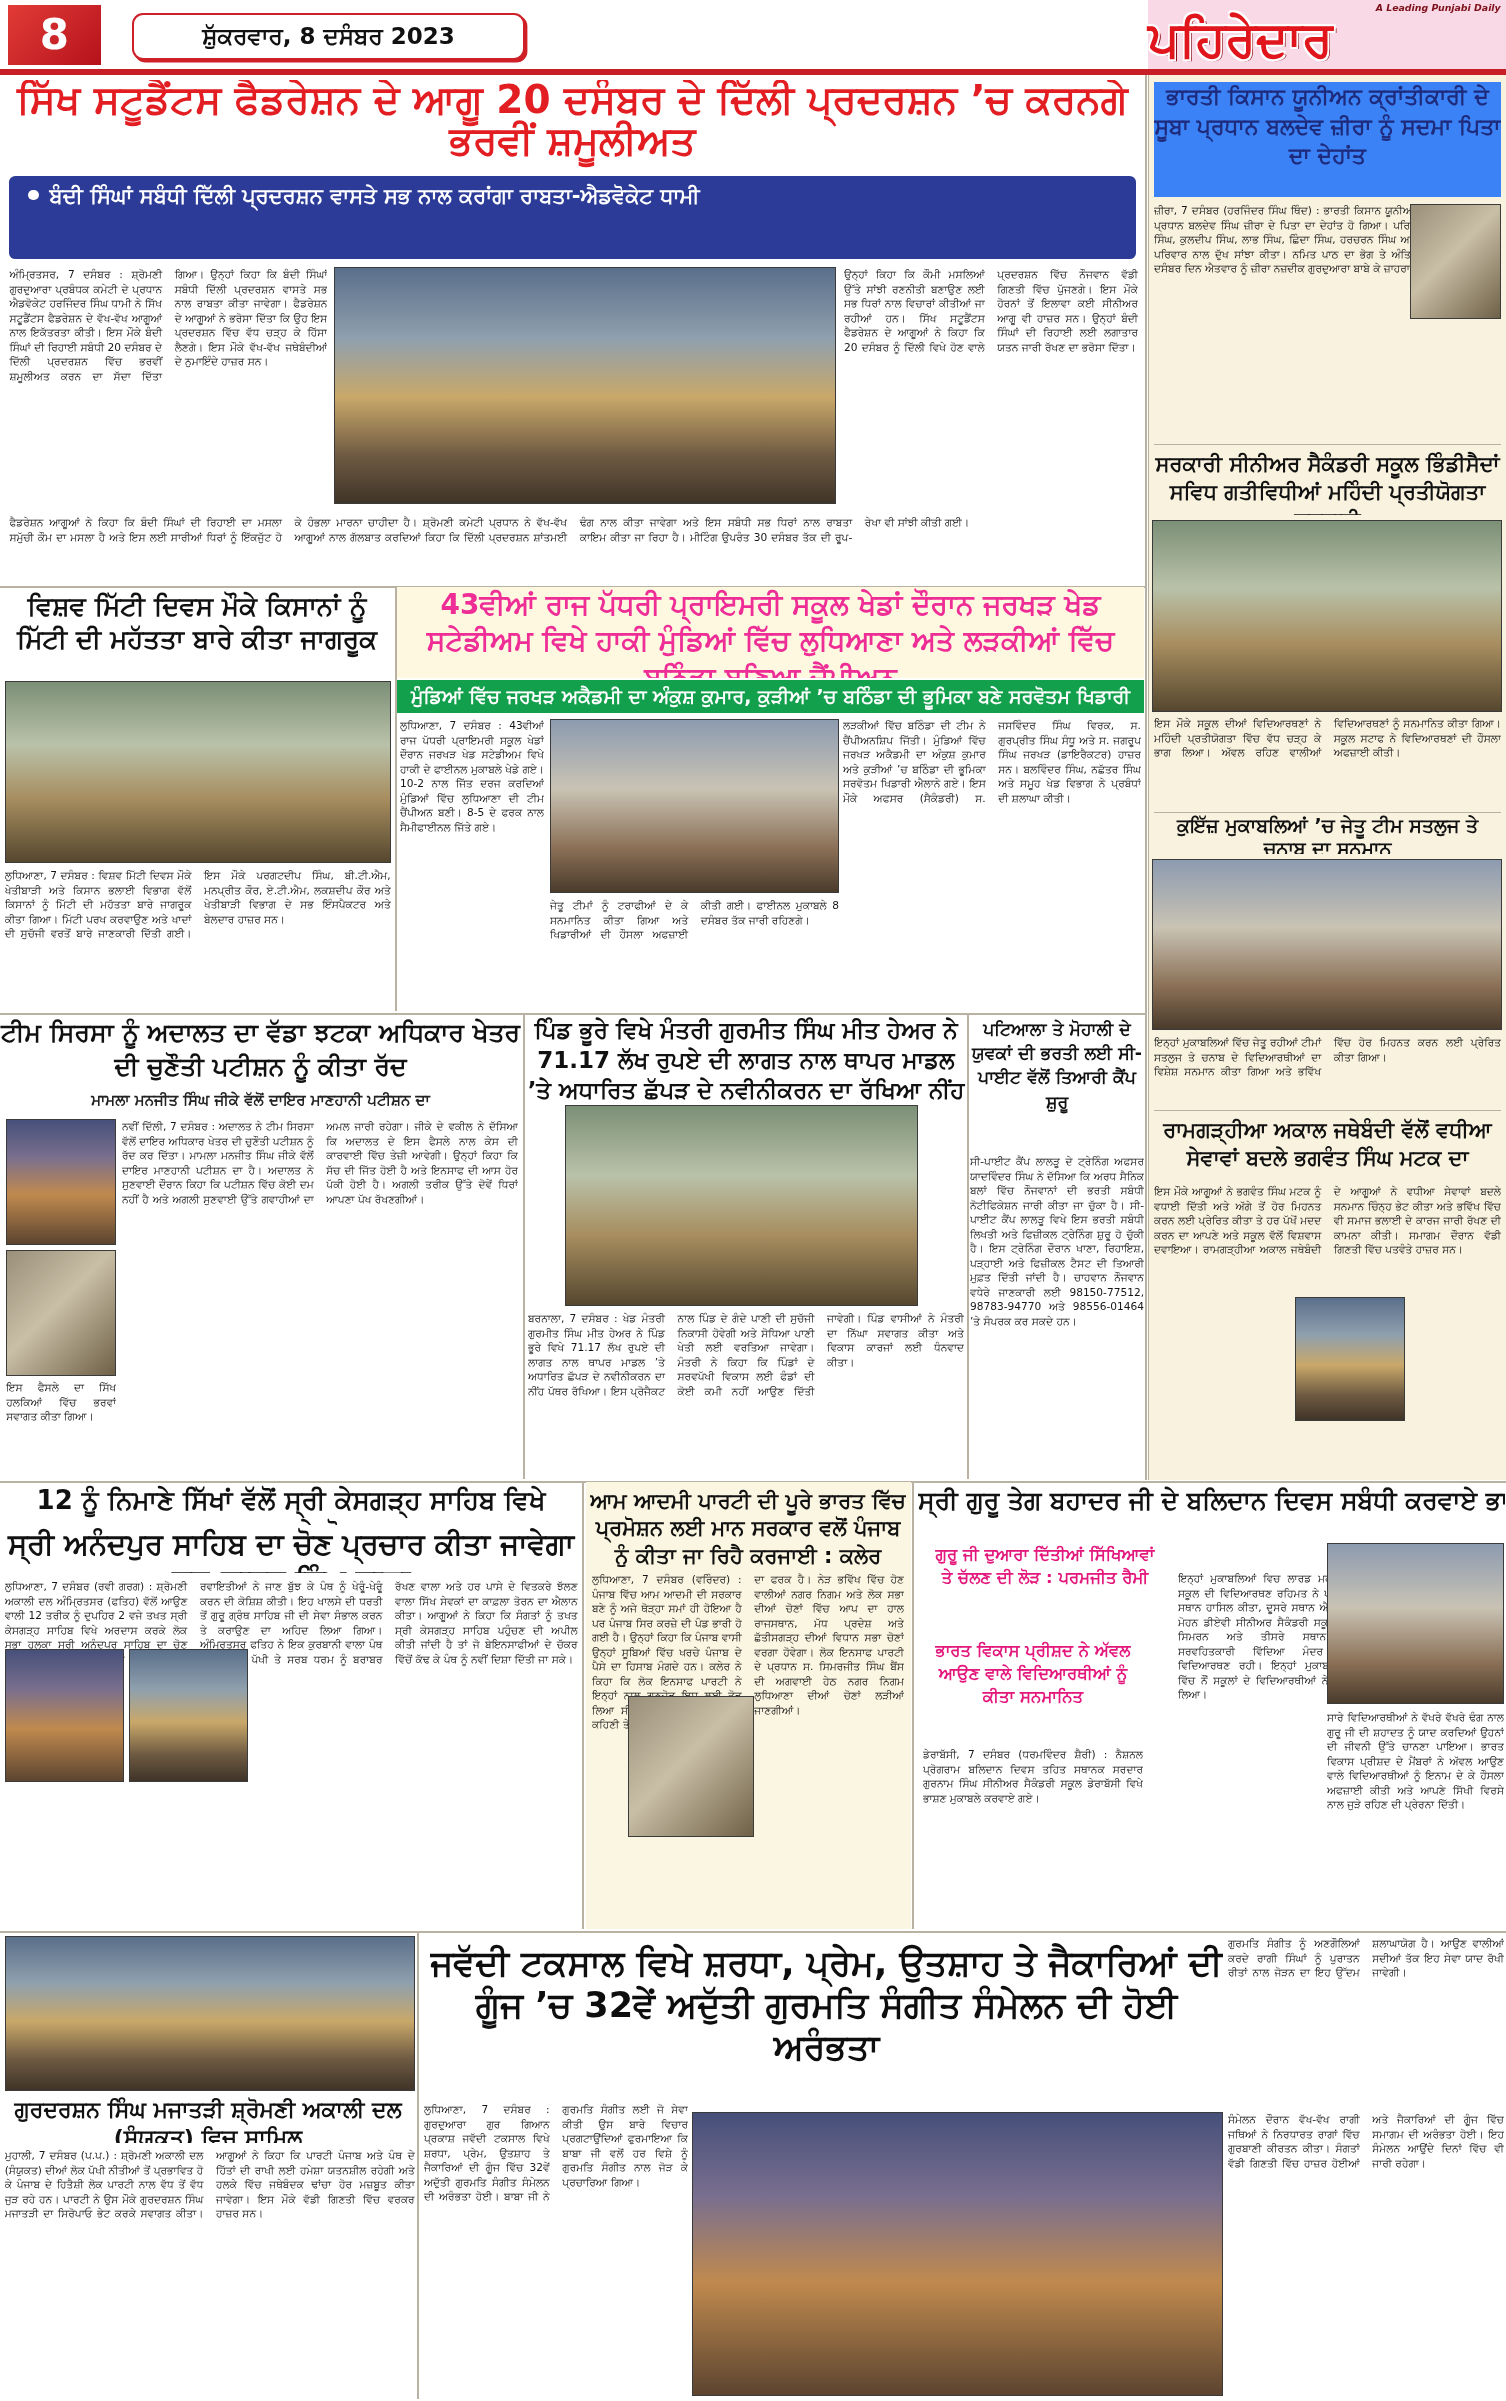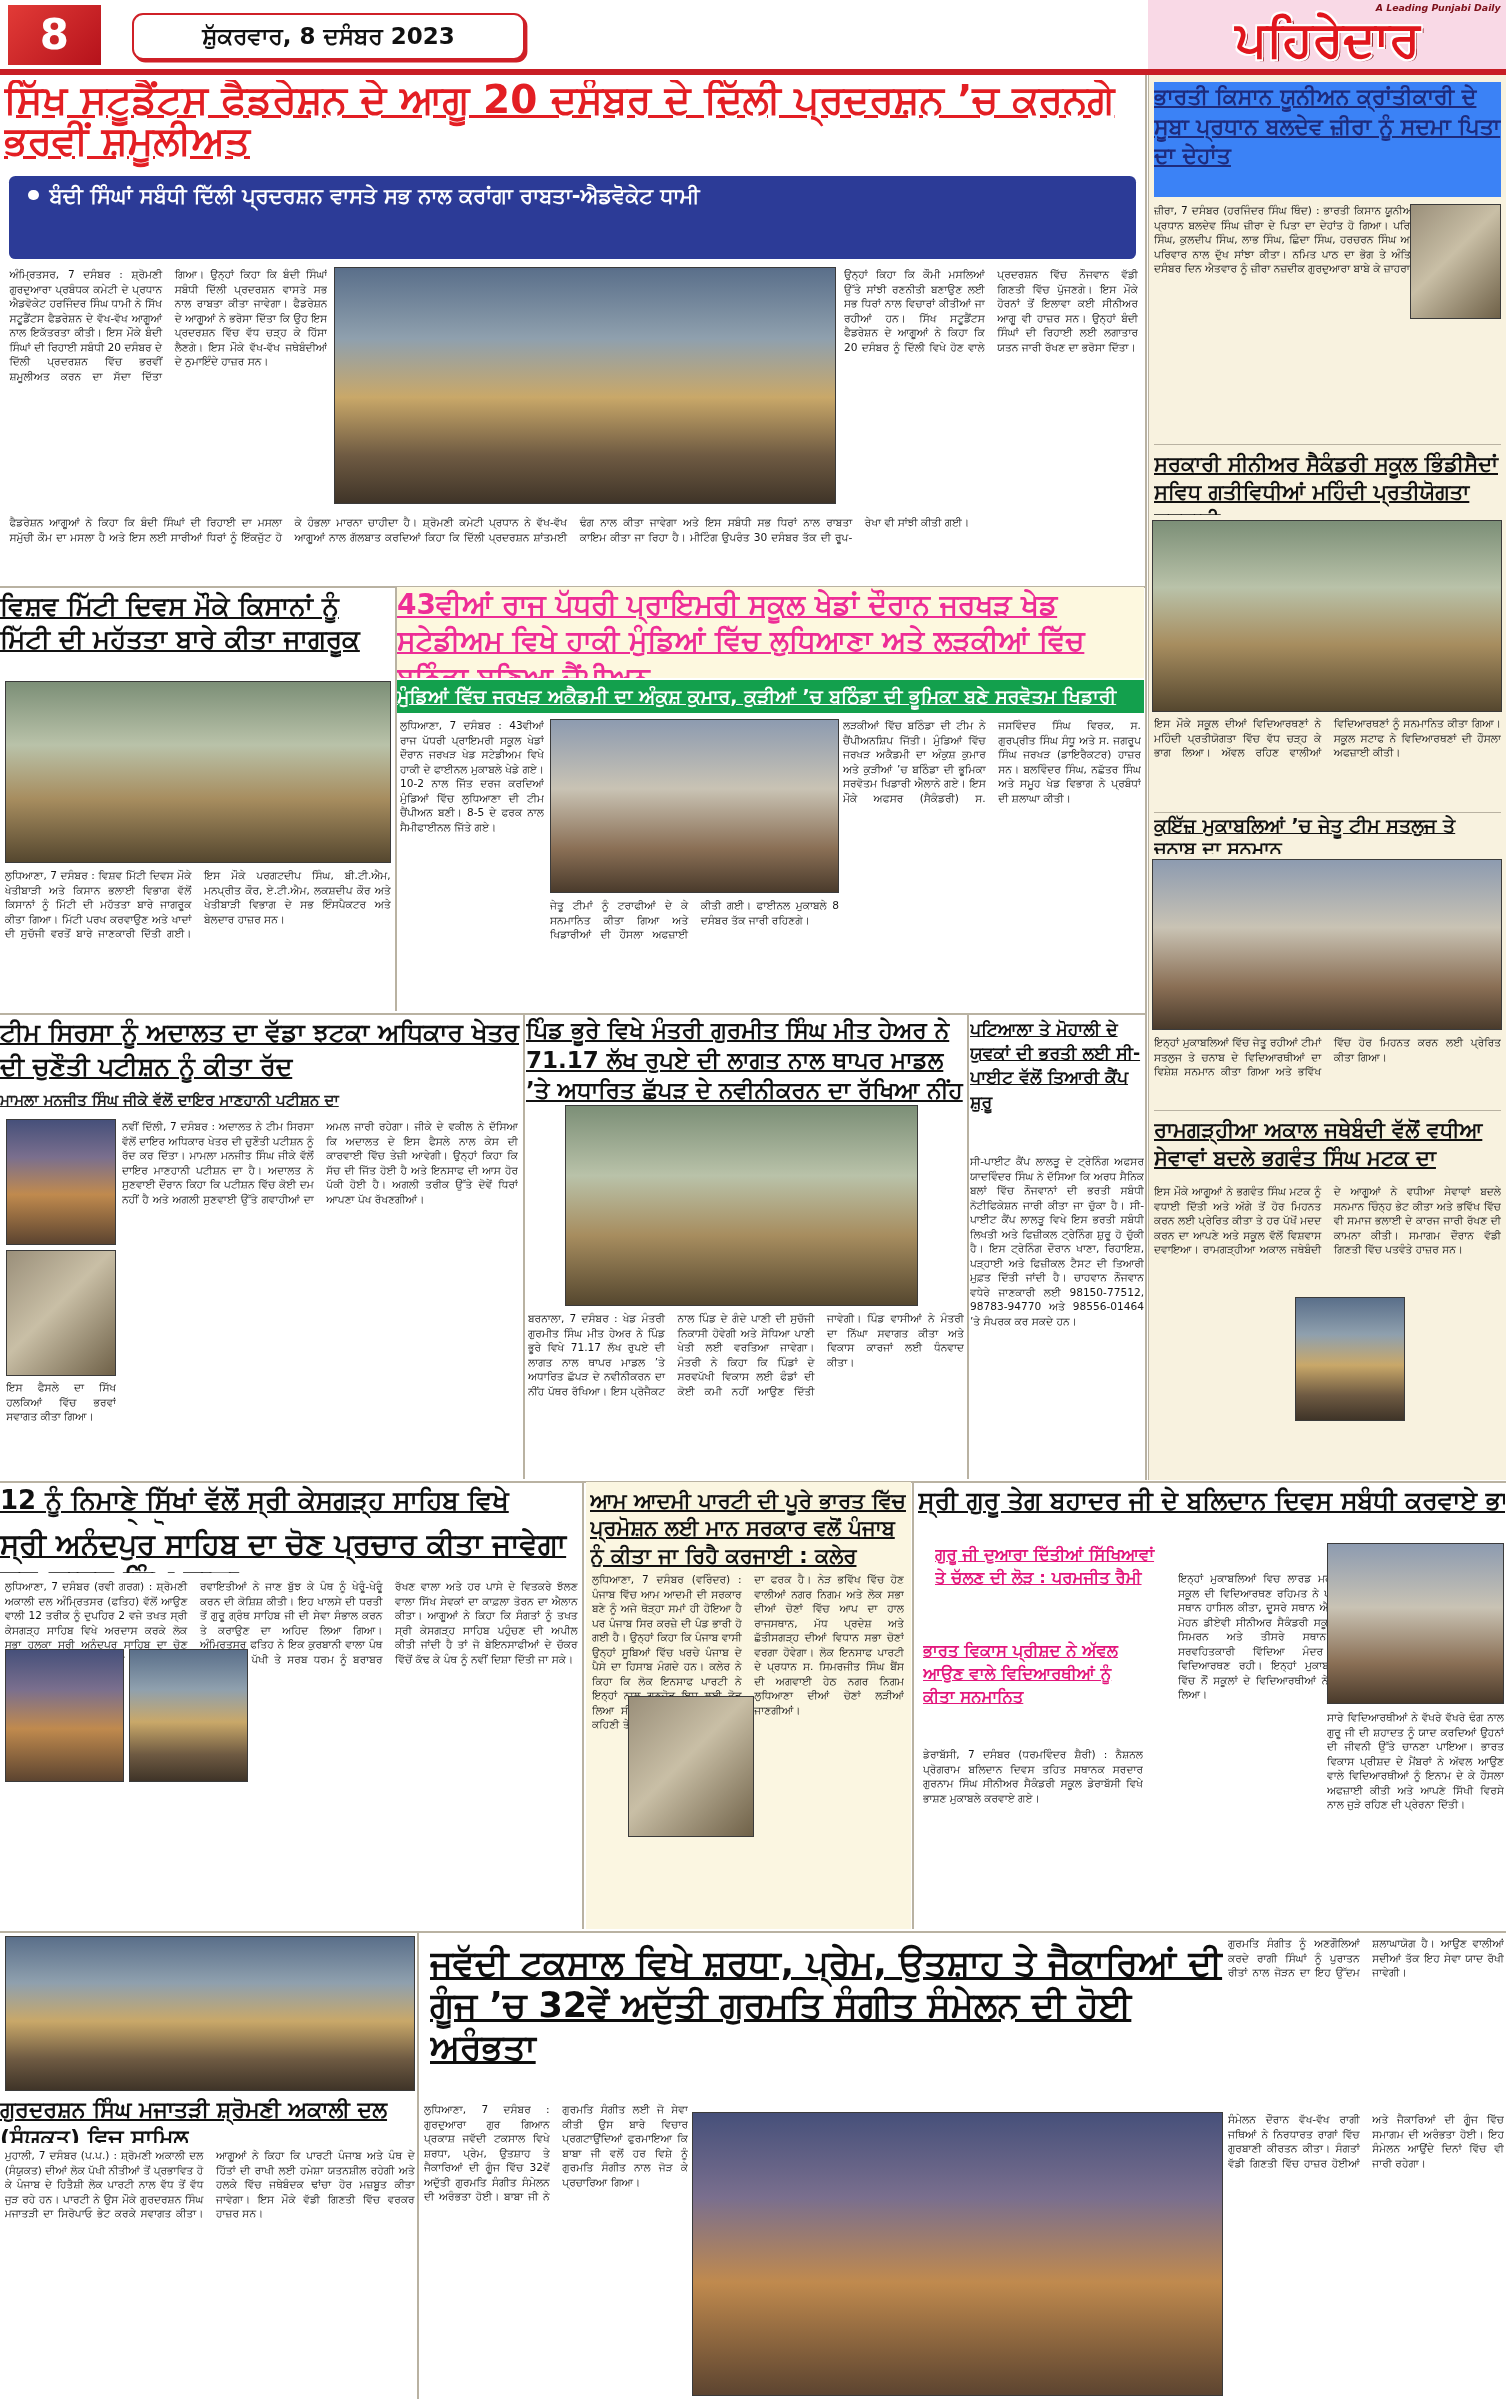--- a/index.html
+++ b/index.html
@@ -8,42 +8,42 @@
   .abs{position:absolute;box-sizing:border-box;}
   .bodytxt{font-size:10.6px;line-height:1.37;text-align:justify;color:#161616;
            column-gap:12.6px;overflow:hidden;}
   .c1{column-count:1}.c2{column-count:2}.c3{column-count:3}.c4{column-count:4}
   .photo{border:0.8px solid #3b3b3b;overflow:hidden;}
   .ph-a{background:linear-gradient(180deg,#5a6f8a 0%,#8fa0ae 30%,#c9a869 55%,#6e5a42 80%,#3f3428 100%);}
   .ph-b{background:linear-gradient(180deg,#7c8f77 0%,#b9c2a9 35%,#a78d5f 65%,#55472f 100%);}
   .ph-c{background:linear-gradient(180deg,#8d9bb0 0%,#c9c3b4 40%,#8a6f55 75%,#4a3b2c 100%);}
   .ph-d{background:linear-gradient(180deg,#46507a 0%,#7a6f8e 30%,#c08a4e 60%,#5c4430 100%);}
   .ph-e{background:linear-gradient(135deg,#9a8f7a 0%,#c9bfa6 45%,#6f6148 100%);}
-  .hl{font-weight:700;text-align:left;overflow:hidden;text-decoration:underline;}
+  .hl{font-weight:700;text-align:center;overflow:hidden;}
   .divider{background:#b9b2a2;}
   .railbg{background:#f8f2df;border-left:1.6px solid #b9b2a2;}
   .kicker-dot{display:inline-block;width:10.2px;height:10.2px;border-radius:50%;
               background:#ffffff;margin-right:11px;flex:0 0 10.2px;margin-top:7.9px;}
 </style>
 </head>
 <body>
 
 <div id="page">
 
   <div class="abs" style="left:0;top:0;width:1506px;height:75px;background:#ffffff;"></div>
   <div class="abs" style="left:7.9px;top:4.7px;width:93px;height:60px;background:linear-gradient(135deg,#e23b37,#b5121b);display:flex;align-items:center;justify-content:center;">
     <span style="color:#fff;font-size:42px;font-weight:700;">8</span>
   </div>
   <div class="abs" style="left:132px;top:12.6px;width:393px;height:47px;background:#fff;border:2.4px solid #cf2027;border-radius:11px;
               display:flex;align-items:center;justify-content:center;box-shadow:2.4px 2.4px 0 #cf2027;">
     <span style="font-size:23px;font-weight:700;color:#111;text-align:center;">ਸ਼ੁੱਕਰਵਾਰ, 8 ਦਸੰਬਰ 2023</span>
   </div>
   <div class="abs" style="left:1148px;top:0;width:359px;height:75px;background:#f9d9e6;">
     <span style="position:absolute;right:6.3px;top:1.6px;font-size:9.4px;font-style:italic;font-weight:700;color:#7d1019;">A Leading Punjabi Daily</span>
-    <span style="position:absolute;left:0;right:0;top:11px;text-align:center;font-size:49px;font-weight:800;color:#e1161d;
+    <span style="position:absolute;left:0;right:0;top:11px;text-align:left;font-size:49px;font-weight:800;color:#e1161d;
                  text-shadow:-1.6px -1.6px 0 #fff,1.6px -1.6px 0 #fff,-1.6px 1.6px 0 #fff,1.6px 1.6px 0 #fff,2.4px 2.4px 0 #8a0f16;">ਪਹਿਰੇਦਾਰ</span>
   </div>
   <div class="abs" style="left:0;top:69px;width:1506px;height:6.3px;background:#c81e25;"></div>
 
   <div class="abs hl" style="left:3.9px;top:80px;width:1137px;height:88px;color:#e31e23;font-size:39px;line-height:1.05;font-weight:800;">ਸਿੱਖ ਸਟੂਡੈਂਟਸ ਫੈਡਰੇਸ਼ਨ ਦੇ ਆਗੂ 20 ਦਸੰਬਰ ਦੇ ਦਿੱਲੀ ਪ੍ਰਦਰਸ਼ਨ ’ਚ ਕਰਨਗੇ ਭਰਵੀਂ ਸ਼ਮੂਲੀਅਤ</div>
 
   <div class="abs" style="left:9.4px;top:176px;width:1127px;height:83px;background:#2c3b97;border-radius:6.3px;padding:6.3px 19px;">
     <div style="display:flex;align-items:flex-start;">
       <span class="kicker-dot"></span>
       <span style="color:#fff;font-size:21px;font-weight:700;line-height:1.4;">ਬੰਦੀ ਸਿੰਘਾਂ ਸਬੰਧੀ ਦਿੱਲੀ ਪ੍ਰਦਰਸ਼ਨ ਵਾਸਤੇ ਸਭ ਨਾਲ ਕਰਾਂਗਾ ਰਾਬਤਾ-ਐਡਵੋਕੇਟ ਧਾਮੀ</span>

